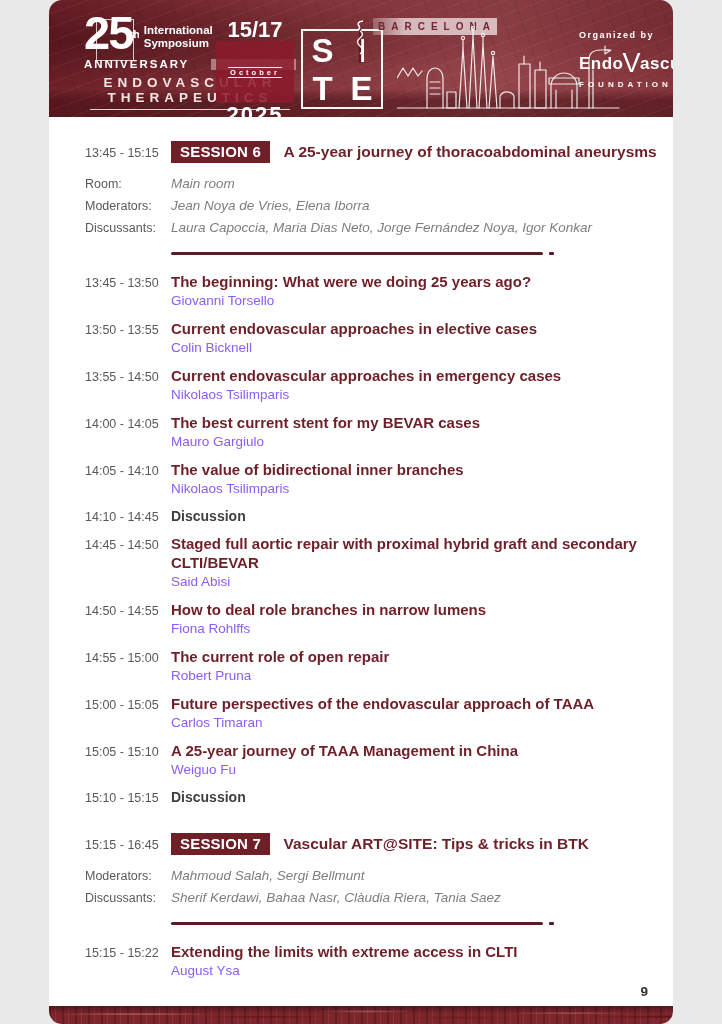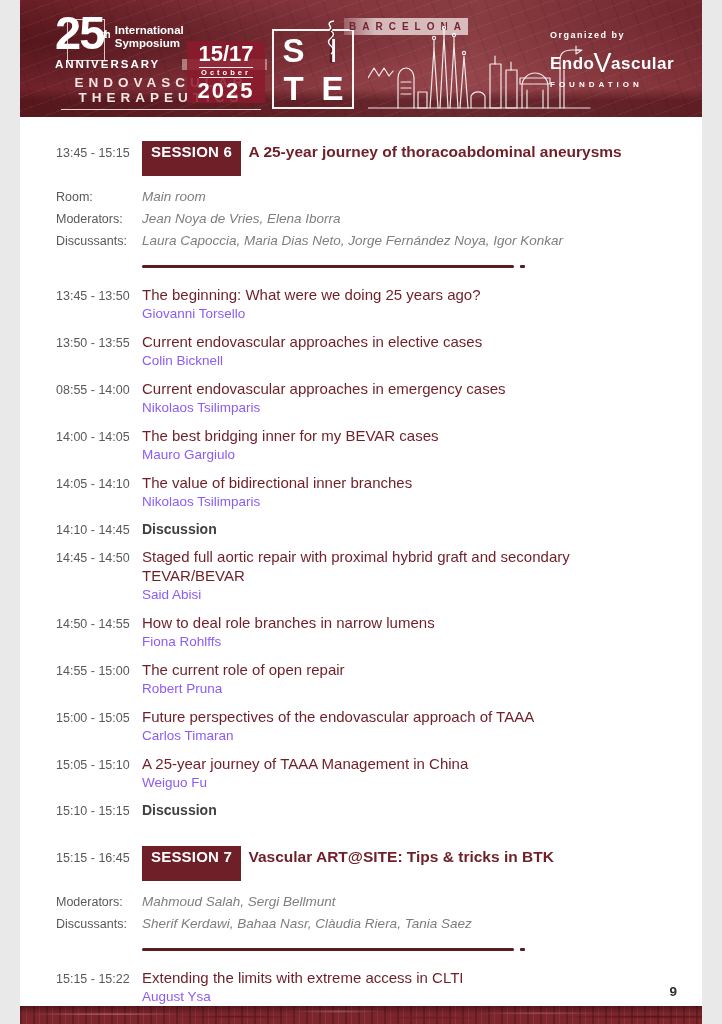--- a/index.html
+++ b/index.html
@@ -1,19 +1,20 @@
 <!DOCTYPE html>
 <html><head>
 <meta charset="utf-8">
 <style>
   html,body{margin:0;padding:0;background:#e9e9e9;}
   .page{
-    position:relative;width:682px;height:1024px;margin:0 auto;
+    position:relative;width:624px;height:1024px;margin:0 auto;
     background:#ffffff;overflow:hidden;
     font-family:"Liberation Sans","DejaVu Sans",sans-serif;
+    border-radius:13px;
   }
 
   
   header.banner{
     position:absolute;top:0;left:0;width:722px;height:117px;
     background:
       linear-gradient(0deg, rgba(61,12,16,.50) 0 14%, rgba(61,12,16,0) 24%),
       radial-gradient(ellipse at 0% 35%, rgba(64,14,18,.55), transparent 45%),
       radial-gradient(ellipse at 100% 10%, rgba(70,16,20,.35), transparent 50%),
       linear-gradient(100deg,#6d2028 0%,#84343c 35%,#95464c 62%,#7d2c34 100%);
@@ -34,21 +35,21 @@
   .anniv-row{display:flex;align-items:center;width:212px;margin-top:2px;gap:16px;}
   .anniv{font-size:11.5px;font-weight:800;letter-spacing:2px;}
   .anniv-bar{flex:1;height:11px;margin-left:6px;background:rgba(235,209,209,.50);}
   .brand{margin-top:5px;text-align:center;width:212px;color:rgba(253,238,238,.95);}
   .brand div{font-size:13.5px;font-weight:700;letter-spacing:5px;line-height:15px;}
   .brand-rule{width:200px;height:1px;background:rgba(255,255,255,.8);margin:4px auto 0;}
 
   .h-date{
     position:absolute;left:167px;top:41px;width:78px;height:62px;
     background:rgba(139,26,44,.85);display:flex;flex-direction:column;
-    align-items:center;justify-content:center;
+    align-items:center;justify-content:center;gap:24px;
   }
   .d-days{font-size:22px;font-weight:800;line-height:22px;}
   .d-month{font-size:7.5px;font-weight:700;letter-spacing:3px;margin:2px 0;
     border-top:1px solid rgba(255,255,255,.9);border-bottom:1px solid rgba(255,255,255,.9);
     padding:0 2px;}
   .d-year{font-size:22px;font-weight:800;line-height:22px;letter-spacing:2px;}
 
   .h-logo{
     position:absolute;left:252px;top:29px;width:78px;height:76px;
     border:2px solid rgba(255,255,255,.95);
@@ -73,31 +74,31 @@
   .org-found{font-size:8px;font-weight:700;letter-spacing:4px;margin-top:4px;}
 
   
   main.program{position:absolute;left:36px;top:141px;width:654px;}
   .row{display:grid;grid-template-columns:86px 1fr;align-items:baseline;}
   .time,.mlabel{font-size:12.5px;color:#58595b;}
   .session{margin:0;}
   .session + .session{margin-top:26px;}
   .badge{
     display:inline-block;background:#6e1f27;color:#fff;font-size:15px;font-weight:800;
-    padding:2px 9px 16px;margin-right:3px;letter-spacing:.2px;
+    padding:2px 9px 3px;margin-right:9px;letter-spacing:.2px;
   }
   .stitle{font-size:15.5px;font-weight:800;color:#6e1f27;}
   .meta-rows{margin-top:10px;}
   .row.meta{line-height:21px;}
   .mvalue{font-size:13.5px;font-style:italic;color:#7d7e80;}
   .sep-row{margin:13px 0 17px 86px;display:flex;align-items:center;}
   .sep-line{width:372px;height:3px;background:#5a1c24;border-radius:2px;}
   .sep-dot{width:5px;height:3px;background:#5a1c24;margin-left:6px;border-radius:1px;}
   .row.talk{margin-bottom:9px;}
-  .ttitle{font-size:15px;font-weight:400;color:#6e1f27;line-height:19px;max-width:500px;}
+  .ttitle{font-size:15px;font-weight:700;color:#6e1f27;line-height:19px;max-width:500px;}
   .speaker{font-size:13.5px;color:#8b5cf6;line-height:18px;margin-top:1px;}
   .row.talk.discussion{margin-bottom:8px;}
   .row.talk.discussion .ttitle{color:#3f4042;font-size:14px;font-weight:700;}
 
   .page-number{position:absolute;right:25px;top:984px;font-size:13.5px;font-weight:800;color:#2f2f31;}
 
   footer.photo-strip{
     position:absolute;left:0;bottom:0;width:722px;height:18px;
     background:
       linear-gradient(180deg, rgba(35,4,7,.45), rgba(0,0,0,0) 45%),
@@ -235,51 +236,51 @@
     </div>
   </div>
             <div class="row talk">
     <div class="time">13:50 - 13:55</div>
     <div class="col-main">
       <div class="ttitle">Current endovascular approaches in elective cases</div>
       <div class="speaker">Colin Bicknell</div>
     </div>
   </div>
             <div class="row talk">
-    <div class="time">08:55 - 14:00</div>
+    <div class="time">13:55 - 14:50</div>
     <div class="col-main">
       <div class="ttitle">Current endovascular approaches in emergency cases</div>
       <div class="speaker">Nikolaos Tsilimparis</div>
     </div>
   </div>
             <div class="row talk">
     <div class="time">14:00 - 14:05</div>
     <div class="col-main">
-      <div class="ttitle">The best bridging inner for my BEVAR cases</div>
+      <div class="ttitle">The best current stent for my BEVAR cases</div>
       <div class="speaker">Mauro Gargiulo</div>
     </div>
   </div>
             <div class="row talk">
     <div class="time">14:05 - 14:10</div>
     <div class="col-main">
       <div class="ttitle">The value of bidirectional inner branches</div>
       <div class="speaker">Nikolaos Tsilimparis</div>
     </div>
   </div>
             <div class="row talk discussion">
     <div class="time">14:10 - 14:45</div>
     <div class="col-main">
       <div class="ttitle">Discussion</div>
 
     </div>
   </div>
             <div class="row talk">
     <div class="time">14:45 - 14:50</div>
     <div class="col-main">
-      <div class="ttitle">Staged full aortic repair with proximal hybrid graft and secondary TEVAR/BEVAR</div>
+      <div class="ttitle">Staged full aortic repair with proximal hybrid graft and secondary CLTI/BEVAR</div>
       <div class="speaker">Said Abisi</div>
     </div>
   </div>
             <div class="row talk">
     <div class="time">14:50 - 14:55</div>
     <div class="col-main">
       <div class="ttitle">How to deal role branches in narrow lumens</div>
       <div class="speaker">Fiona Rohlffs</div>
     </div>
   </div>

